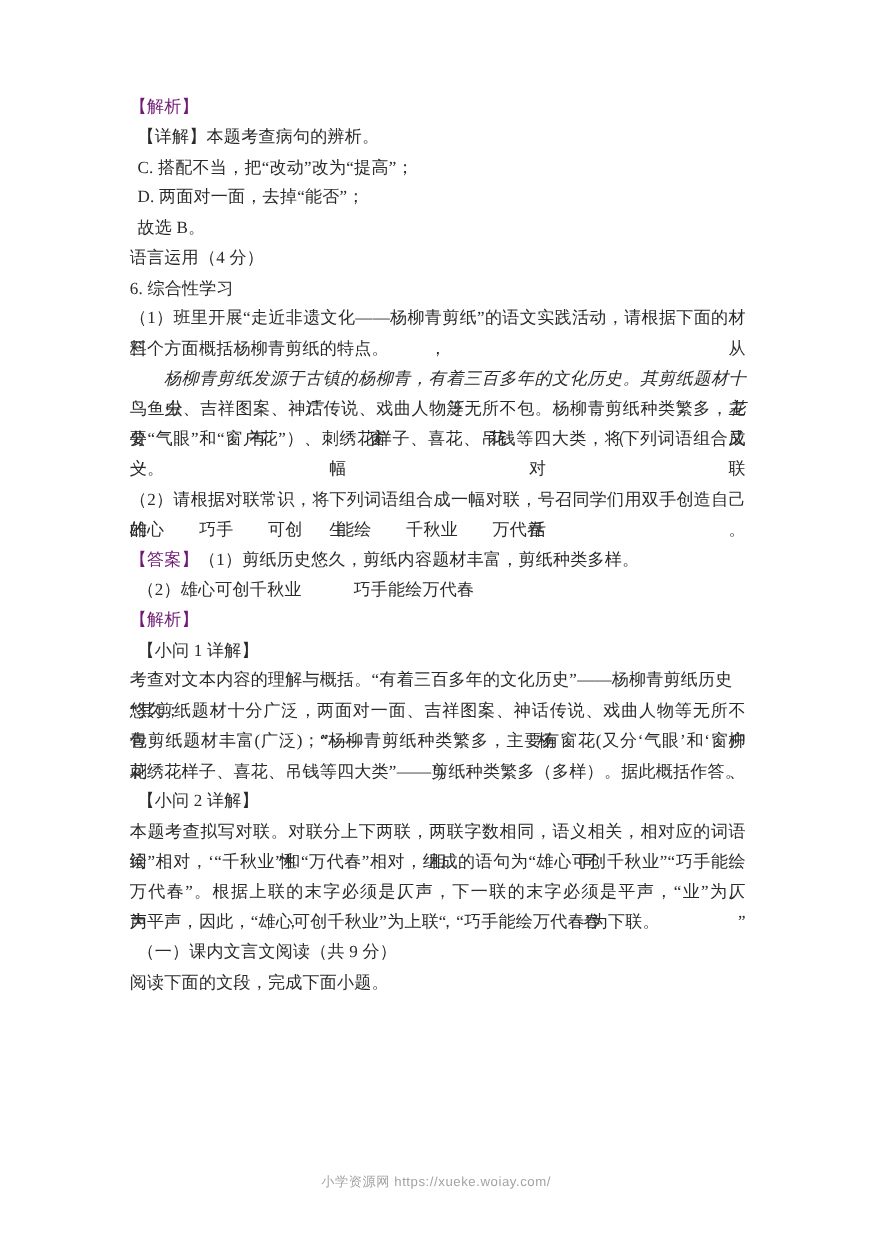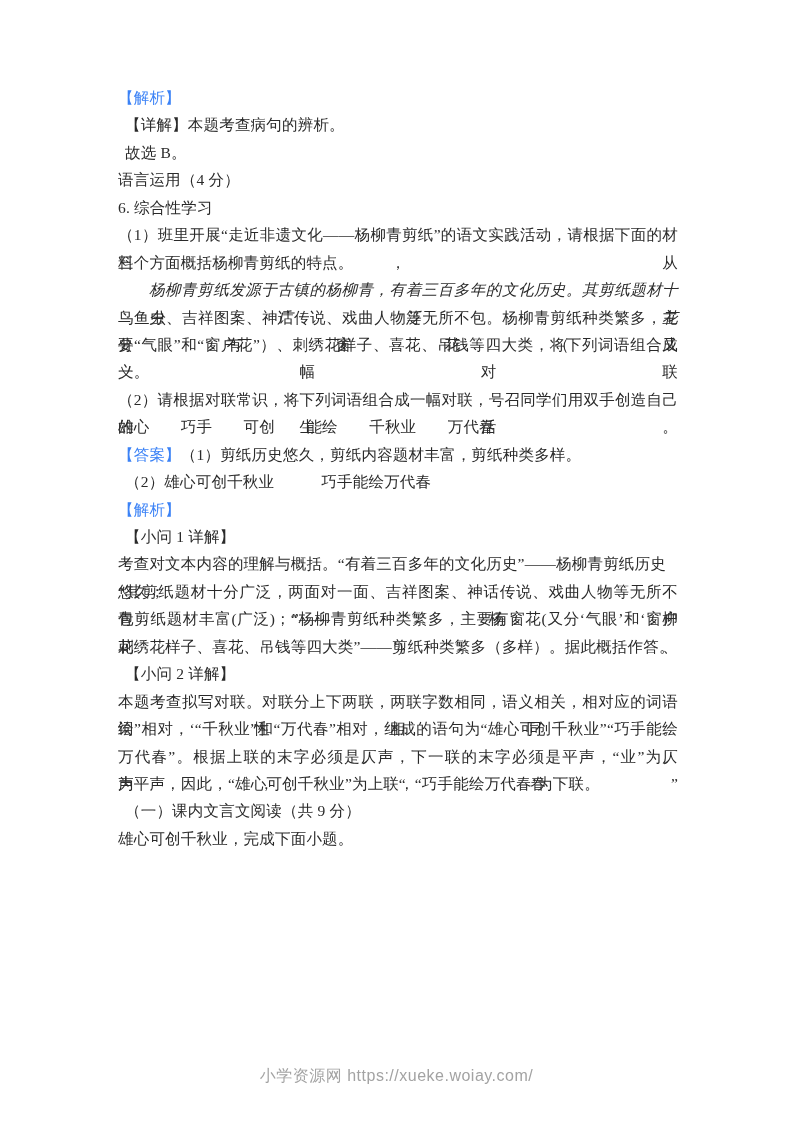--- a/index.html
+++ b/index.html
@@ -28,39 +28,41 @@
     line-height: 27.45px;
     white-space: normal;
     overflow: visible;
   }
   .line.fill {
     text-align: justify;
     text-align-last: justify;
   }
   .line.in1 { padding-left: 7px; }
   .line.in2 { padding-left: 31px; font-style: italic; }
-  .label-accent { color: #3b82f6; }
+  .label-accent { color: #701a75; }
   .footer {
     position: absolute;
     left: 0;
     top: 1066px;
     width: 793px;
     text-align: center;
     font-family: "Liberation Sans", "DejaVu Sans", sans-serif;
-    font-size: 16px;
+    font-size: 12px;
     color: #a3a3a3;
     letter-spacing: 0.5px;
   }
 </style>
 </head>
 <body>
 
 <div class="doc" id="doc" style="color: rgb(42, 42, 42);">
     <div class="line"><span class="label-accent">【解析】</span></div>
     <div class="line in1"><span class="">【详解】</span><span>本题考查病句的辨析。</span></div>
+    <div class="line in1"><span>C. 搭配不当，把“改动”改为“提高”；</span></div>
+    <div class="line in1"><span>D. 两面对一面，去掉“能否”；</span></div>
     <div class="line in1"><span>故选 B。</span></div>
     <div class="line"><span>语言运用（4 分）</span></div>
     <div class="line"><span>6. 综合性学习</span></div>
     <div class="line fill"><span>（1）班里开展“走近非遗文化——杨柳青剪纸”的语文实践活动，请根据下面的材料，从</span></div>
     <div class="line"><span>三个方面概括杨柳青剪纸的特点。</span></div>
     <div class="line in2 fill"><span>杨柳青剪纸发源于古镇的杨柳青，有着三百多年的文化历史。其剪纸题材十分广泛，花</span></div>
     <div class="line fill"><span>鸟鱼虫、吉祥图案、神话传说、戏曲人物等无所不包。杨柳青剪纸种类繁多，主要有窗花（又</span></div>
     <div class="line fill"><span>分“气眼”和“窗户花”）、刺绣花样子、喜花、吊钱等四大类，将下列词语组合成一幅对联</span></div>
     <div class="line"><span>义。</span></div>
     <div class="line fill"><span>（2）请根据对联常识，将下列词语组合成一幅对联，号召同学们用双手创造自己的生活。</span></div>
@@ -72,16 +74,16 @@
     <div class="line"><span>考查对文本内容的理解与概括。“有着三百多年的文化历史”——杨柳青剪纸历史悠久；</span></div>
     <div class="line fill"><span>“其剪纸题材十分广泛，两面对一面、吉祥图案、神话传说、戏曲人物等无所不包”——杨柳</span></div>
     <div class="line fill"><span>青剪纸题材丰富(广泛)；“杨柳青剪纸种类繁多，主要有窗花(又分‘气眼’和‘窗户花’)、</span></div>
     <div class="line"><span>刺绣花样子、喜花、吊钱等四大类”——剪纸种类繁多（多样）。据此概括作答。</span></div>
     <div class="line in1"><span>【小问 2 详解】</span></div>
     <div class="line fill"><span>本题考查拟写对联。对联分上下两联，两联字数相同，语义相关，相对应的词语词性相同。</span></div>
     <div class="line fill"><span>绘”相对，‘“千秋业”和“万代春”相对，组成的语句为“雄心可创千秋业”“巧手能绘</span></div>
     <div class="line fill"><span>万代春”。根据上联的末字必须是仄声，下一联的末字必须是平声，“业”为仄声，“春”</span></div>
     <div class="line"><span>为平声，因此，“雄心可创千秋业”为上联，“巧手能绘万代春’为下联。</span></div>
     <div class="line in1"><span>（一）课内文言文阅读（共 9 分）</span></div>
-    <div class="line"><span>雄心可创千秋业，完成下面小题。</span></div>
+    <div class="line"><span>阅读下面的文段，完成下面小题。</span></div>
   </div>
 
 <div class="footer">小学资源网 https://xueke.woiay.com/</div>
 
 </body></html>

